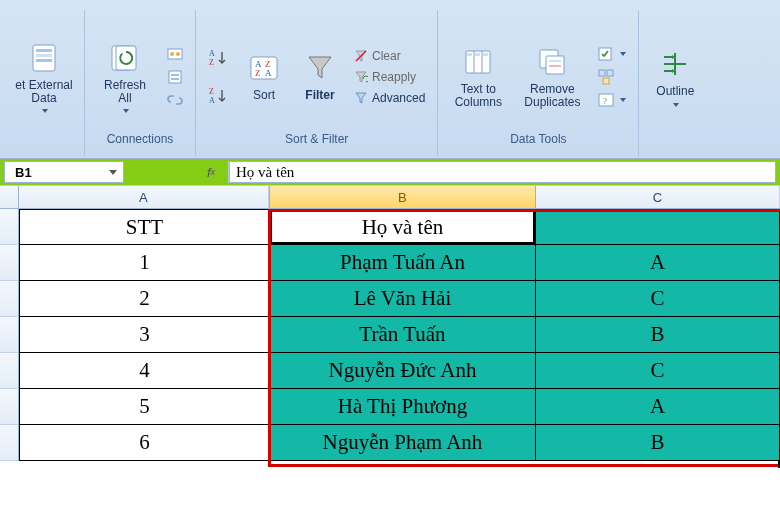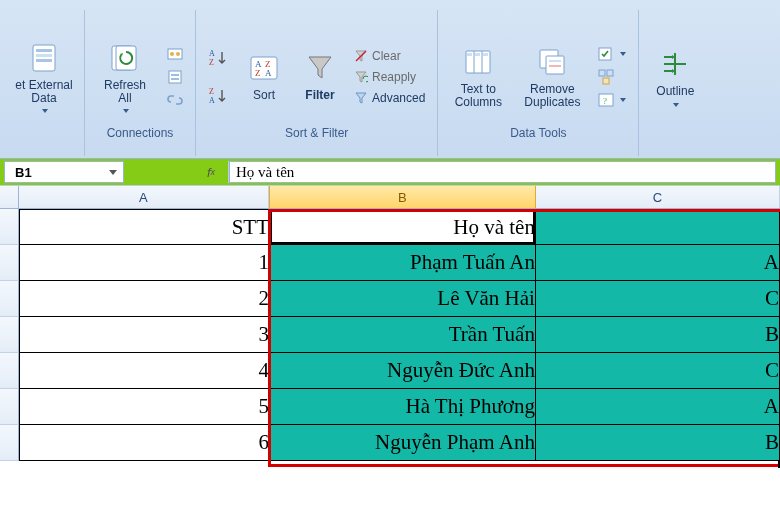--- a/index.html
+++ b/index.html
@@ -26,21 +26,21 @@
     position: relative;
     border-right: 1px solid #a9c2e0;
     height: 130px;
     padding: 2px 8px 14px 8px;
     display: flex;
     align-items: center;
     gap: 6px;
   }
   .group-label {
     position: absolute;
-    bottom: 14px;
+    bottom: 8px;
     left: 0;
     right: 0;
     text-align: center;
     color: #3a5a89;
     font-size: 12px;
     padding-bottom: 2px;
   }
   .bigbtn {
     width: 64px;
     height: 96px;
@@ -173,21 +173,21 @@
     width:18px;
     border-right:1px solid #9ab4d6;
     border-bottom:1px solid #c2d3e9;
     background: linear-gradient(#f4f8fd,#e4edf7);
   }
   .cell {
     border-right:1px solid #000;
     border-bottom:1px solid #000;
     display:flex;
     align-items:center;
-    justify-content:flex-end;
+    justify-content:center;
     font-size: 21px;
     color:#000;
   }
   .cell.A { width:250px; }
   .cell.B { width:266px; }
   .cell.C { width:244px; }
 
   
   .row.first .cell { border-top:1px solid #000; }
   

